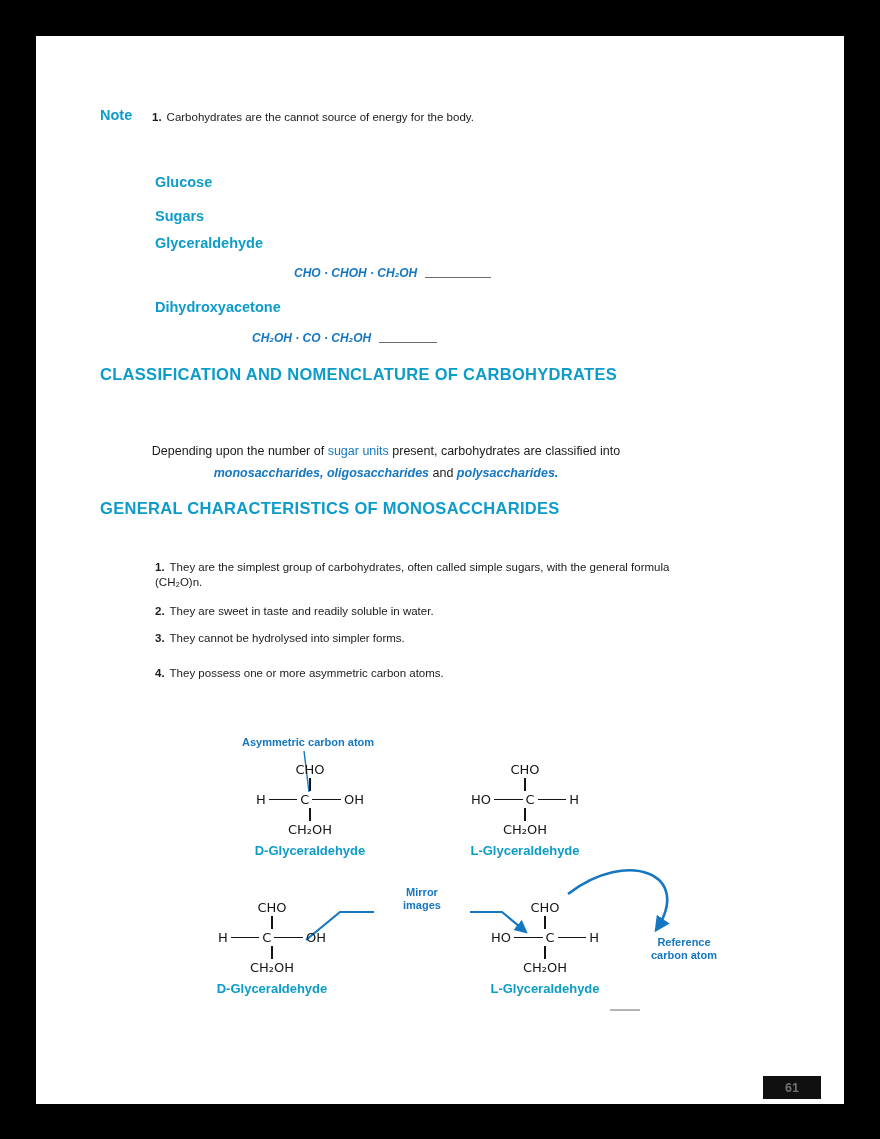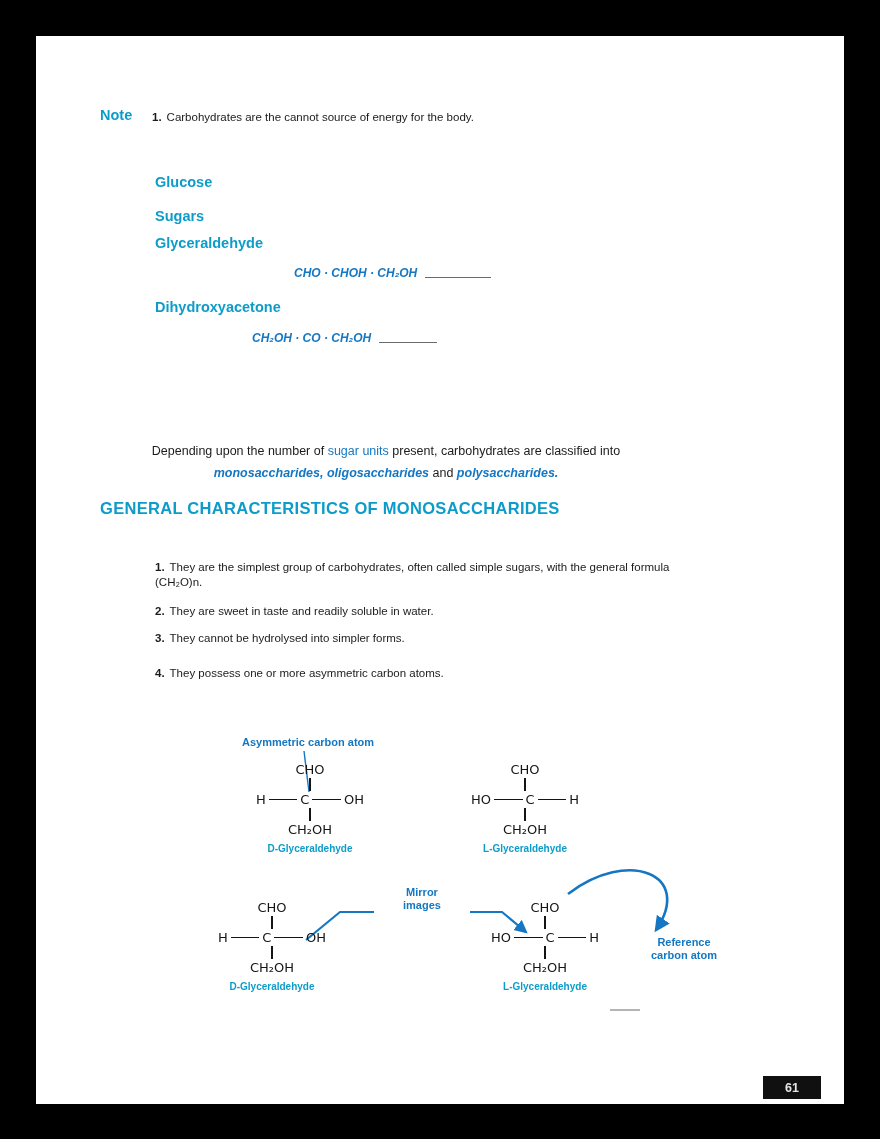--- a/index.html
+++ b/index.html
@@ -44,29 +44,29 @@
   .structure{
     position:absolute;width:120px;text-align:center;
     font-family:"DejaVu Sans",sans-serif;font-size:13px;color:#141414;
   }
   .f-top,.f-bot{line-height:15px;}
   .bond-v{width:1.5px;height:13px;background:#141414;margin:1px auto;}
   .c-row{display:flex;align-items:center;justify-content:center;line-height:15px;padding:0 6px;}
   .c-row .bh{flex:1;height:1.5px;background:#141414;margin:0 3px;}
   .s-label{
     font-family:"Liberation Sans",sans-serif;
-    color:var(--cyan);font-weight:bold;font-size:10px;margin-top:6px;white-space:nowrap;
+    color:var(--cyan);font-weight:bold;font-size:13px;margin-top:6px;white-space:nowrap;
   }
   .fig-ann{
     color:var(--blue);font-weight:bold;font-size:11px;line-height:13px;white-space:nowrap;
   }
   .fig-ann.center{text-align:center;white-space:normal;}
   .page-num{
     position:absolute;left:727px;top:1040px;width:58px;height:23px;
-    background:#101010;color:#e5e5e5;font-weight:bold;font-size:12.5px;
+    background:#101010;color:#737373;font-weight:bold;font-size:12.5px;
     display:flex;align-items:center;justify-content:center;
   }
 </style>
 </head>
 <body>
 
 <div class="page">
 
   <span class="abs subhead" style="left:64px;top:71px">Note</span>
   <div class="abs body-text" style="left:116px;top:74px;width:620px">
@@ -79,20 +79,21 @@
   <div class="abs chem-note" style="left:258px;top:230px">
     <span>CHO · CHOH · CH₂OH</span>
     <span class="rule" style="width:66px"></span>
   </div>
   <span class="abs subhead" style="left:119px;top:263px">Dihydroxyacetone</span>
   <div class="abs chem-note" style="left:216px;top:295px">
     <span>CH₂OH · CO · CH₂OH</span>
     <span class="rule" style="width:58px"></span>
   </div>
 
+  <span class="abs mainhead" style="left:64px;top:329px">CLASSIFICATION AND NOMENCLATURE OF CARBOHYDRATES</span>
   <div class="abs para" style="left:100px;top:404px;width:500px">
     <span>Depending upon the number of </span><span class="blue">sugar units</span><span> present, carbohydrates are classified into</span>
     <span class="em">monosaccharides, oligosaccharides</span><span> and </span><span class="em">polysaccharides.</span>
   </div>
 
   <span class="abs mainhead" style="left:64px;top:463px">GENERAL CHARACTERISTICS OF MONOSACCHARIDES</span>
   <div class="abs body-text" style="left:119px;top:524px;width:560px">
     <span class="num">1.</span><span>They are the simplest group of carbohydrates, often called simple sugars, with the general formula (CH₂O)n.</span>
   </div>
   <div class="abs body-text" style="left:119px;top:568px;width:560px">

